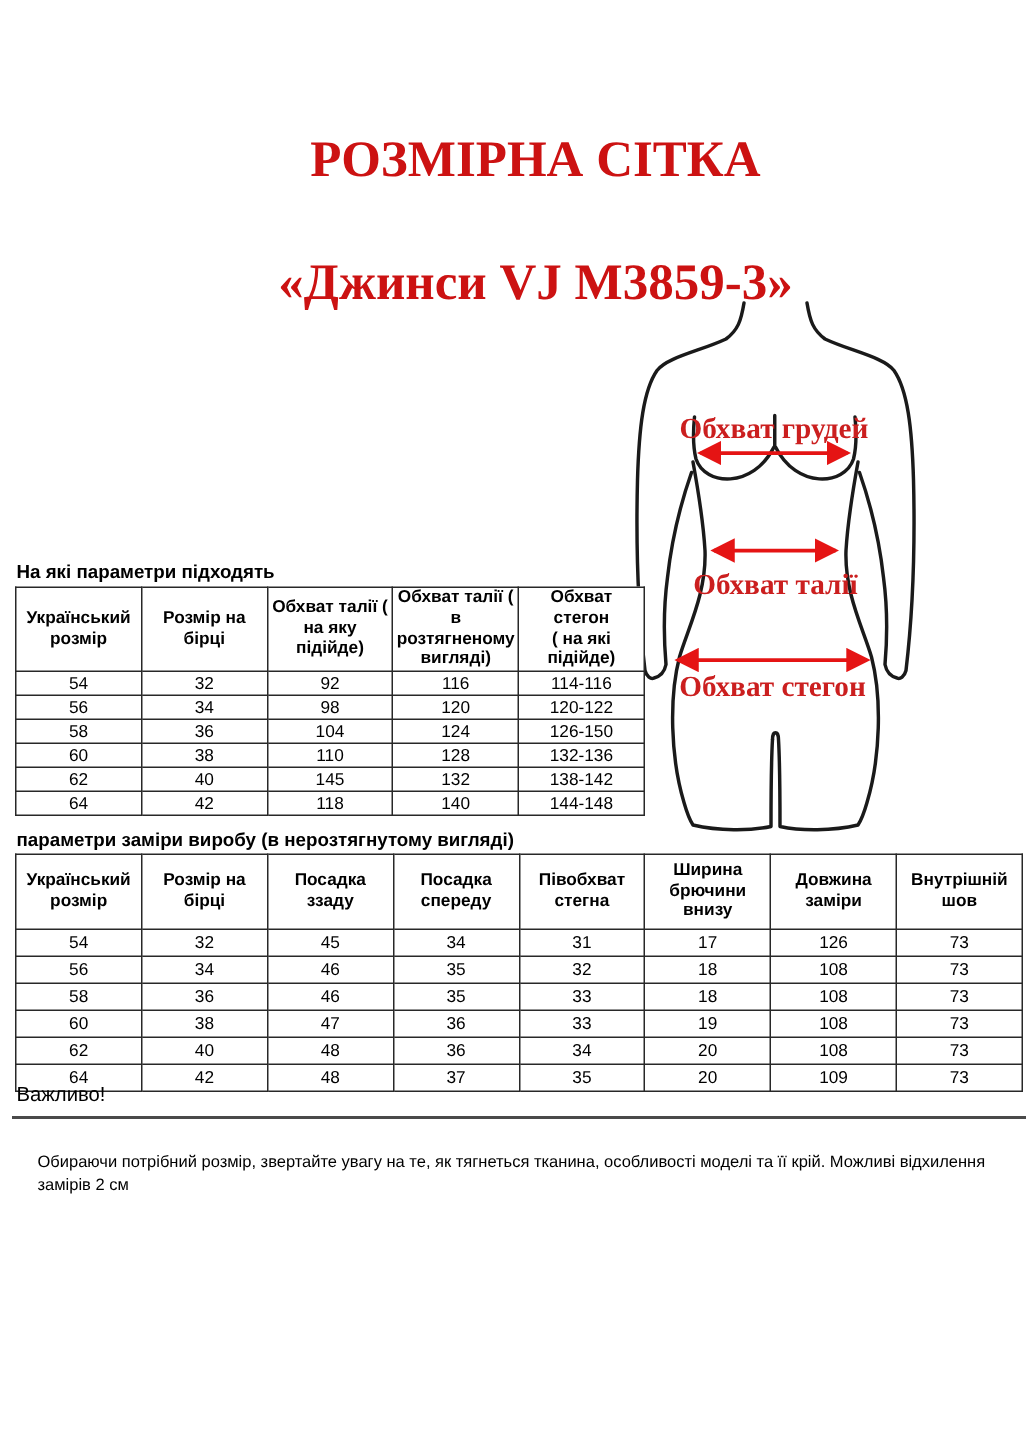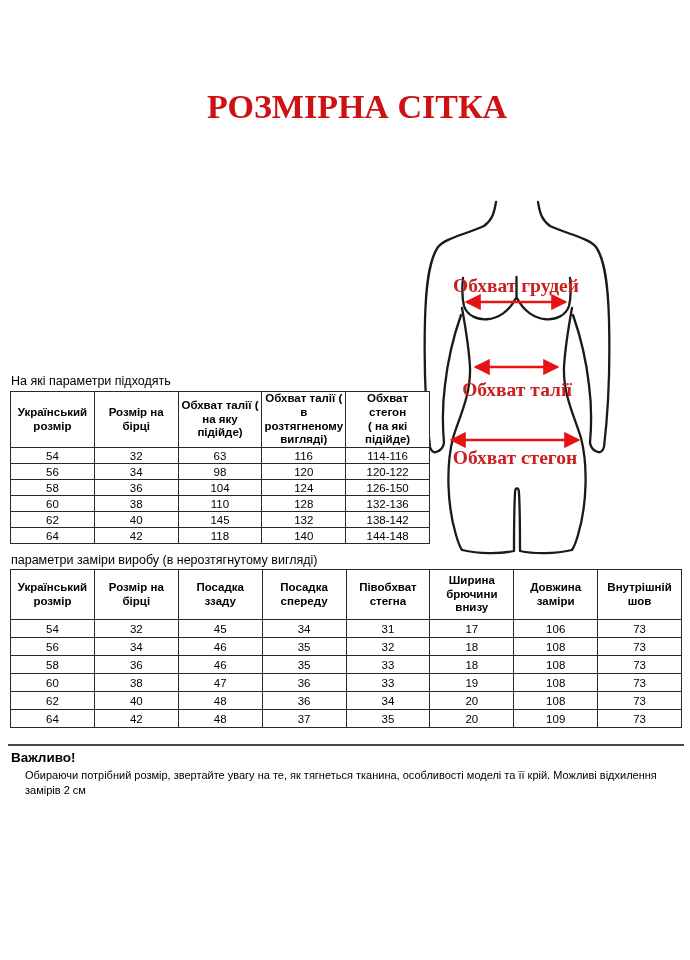--- a/index.html
+++ b/index.html
@@ -11,47 +11,47 @@
     position:absolute; top:62px; left:12px; width:690px; text-align:center;
     font-family:"Liberation Serif", serif; font-weight:bold;
     font-size:34px; line-height:41px; color:#cc1212; white-space:pre-line;
   }
   .figure { position:absolute; left:412px; top:166px; width:250px; height:370px; }
   .figure svg { display:block; width:250px; height:370px; }
   .figure text {
     font-family:"Liberation Serif", serif; font-weight:bold; font-size:19.5px; fill:#cb1f1f;
   }
   .section-caption {
-    position:absolute; left:11px; font-weight:normal; font-size:12.5px; color:#000;
+    position:absolute; left:11px; font-weight:bold; font-size:12.5px; color:#000;
   }
   #cap1 { top:350px; }
   #cap2 { top:529px; }
   table.grid { position:absolute; left:10px; border-collapse:collapse; table-layout:fixed; background:#fff; }
   #table1 { top:367px; width:420px; }
   #table2 { top:545px; width:672px; }
   .grid th, .grid td {
     border:1.6px solid #282828; text-align:center; vertical-align:middle;
     font-size:11.5px; color:#000; padding:0 2px;
   }
   .grid th { font-weight:bold; line-height:1.2; white-space:pre-line; }
   #table1 thead tr { height:55px; }
   #table2 thead tr { height:50px; }
   #table1 tbody tr { height:16px; }
   #table2 tbody tr { height:18px; }
   .divider { position:absolute; left:8px; top:720px; width:676px; height:0; border-top:2px solid #4a4a4a; }
-  .note-heading { position:absolute; left:11px; top:726px; font-weight:bold; font-size:13.5px; color:#000; }
+  .note-heading { position:absolute; left:11px; top:698px; font-weight:normal; font-size:13.5px; color:#000; }
   .note-body { position:absolute; left:25px; top:744px; width:668px; font-size:11px; line-height:15px; color:#000; }
 </style>
 </head>
 <body>
 
 <div class="page">
 
   <div class="title"><span>РОЗМІРНА СІТКА</span><br>
-  </div>
+  <span>«Джинси VJ M3859-3»</span></div>
 
   <div class="figure">
     <svg viewBox="0 0 250 370">
       <defs>
         <marker id="ah" viewBox="0 0 10 10" refX="8.5" refY="5" markerWidth="6.5" markerHeight="6.5" orient="auto-start-reverse">
           <path d="M0 0 L10 5 L0 10 z" fill="#e51414"></path>
         </marker>
       </defs>
       <g fill="none" stroke="#1a1a1a" stroke-width="2.3" stroke-linecap="round" stroke-linejoin="round">
         <path d="M 84 12 C 82 24 80 30 72 36 C 55 44 33 48 26 57 C 17 70 14 95 13 130 C 12 170 13 215 18 257 C 19 261 22 263 24 262 C 28 261 31 258 32 253 C 30 230 31 210 33 195 C 36 168 42 145 49 125"></path>
@@ -88,21 +88,21 @@
 вигляді)</th>
           <th>Обхват стегон
 ( на які
 підійде)</th>
         </tr>
       </thead>
     <tbody>
         <tr>
           <td>54</td>
           <td>32</td>
-          <td>63</td>
+          <td>92</td>
           <td>116</td>
           <td>114-116</td>
         </tr>
         <tr>
           <td>56</td>
           <td>34</td>
           <td>98</td>
           <td>120</td>
           <td>120-122</td>
         </tr>
@@ -161,21 +161,21 @@
         </tr>
       </thead>
     <tbody>
         <tr>
           <td>54</td>
           <td>32</td>
           <td>45</td>
           <td>34</td>
           <td>31</td>
           <td>17</td>
-          <td>106</td>
+          <td>126</td>
           <td>73</td>
         </tr>
         <tr>
           <td>56</td>
           <td>34</td>
           <td>46</td>
           <td>35</td>
           <td>32</td>
           <td>18</td>
           <td>108</td>

